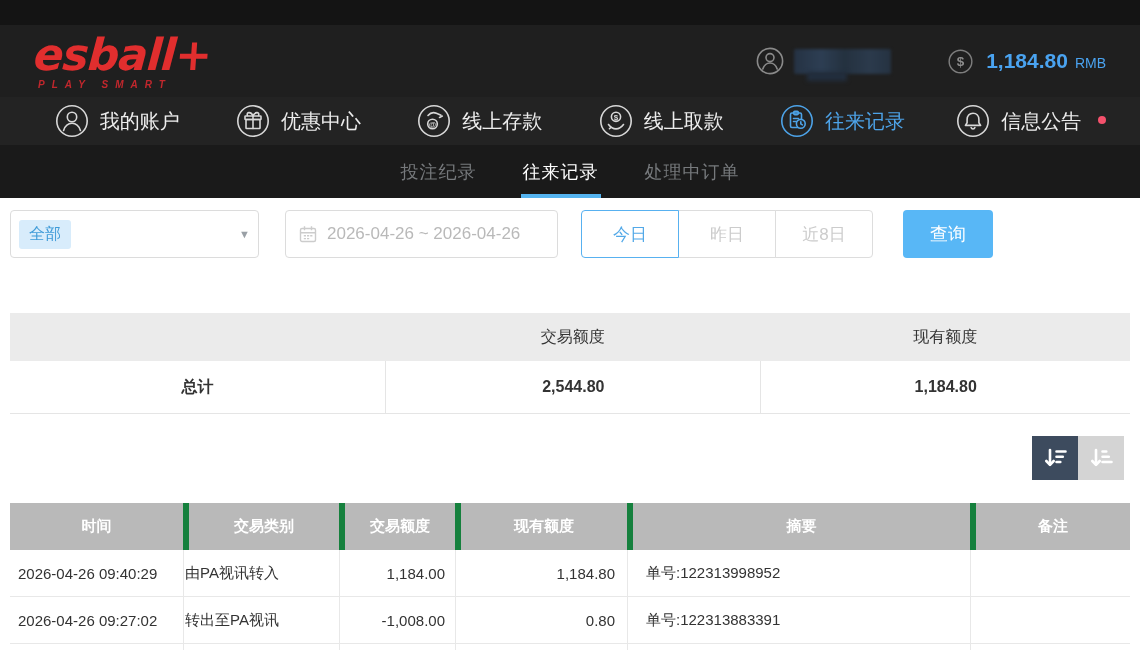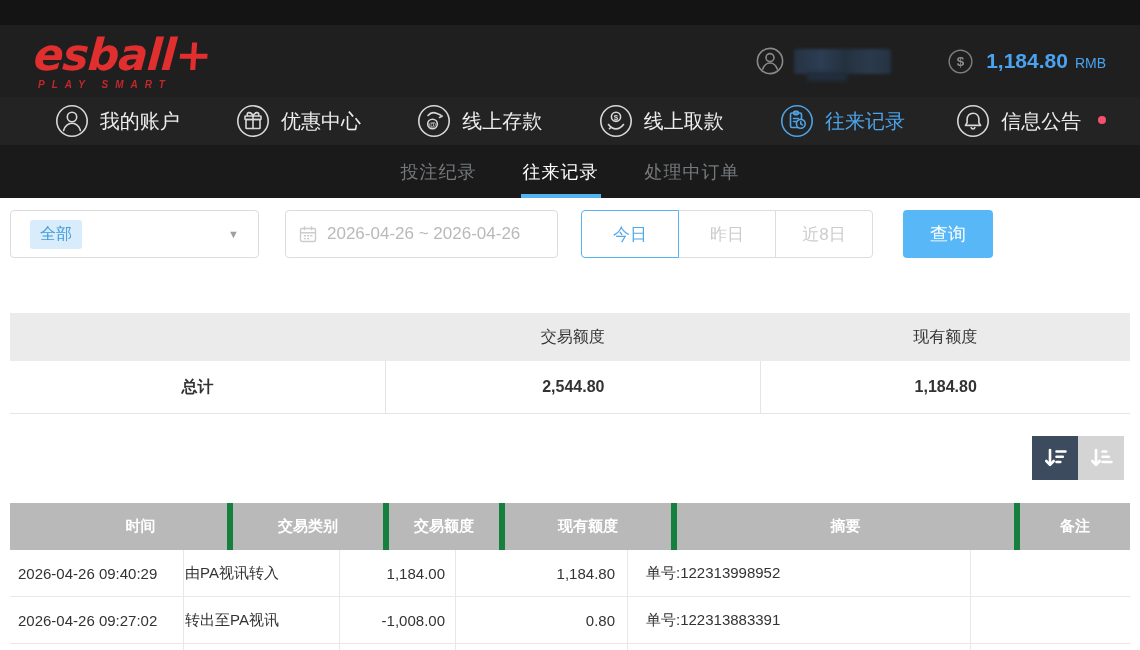--- a/index.html
+++ b/index.html
@@ -42,21 +42,21 @@
     align-items:stretch; gap:42px; }
   .sub-tab { color:#76797c; font-size:18px; letter-spacing:1px; display:flex; align-items:center;
     position:relative; cursor:pointer; padding:0 2px; }
   .sub-tab.active { color:#ffffff; }
   .sub-tab.active::after { content:""; position:absolute; left:0; right:0; bottom:0;
     height:4px; background:#55b4f0; }
 
   
   .filter-row { margin:12px 10px 0; height:48px; display:flex; align-items:stretch; }
   .select-box { width:249px; border:1px solid #dcdcdc; border-radius:4px; background:#fff;
-    display:flex; align-items:center; justify-content:space-between; padding:0 19px; cursor:pointer; }
+    display:flex; align-items:center; justify-content:space-between; padding:0 8px; cursor:pointer; }
   .select-tag { background:#d8ecfb; color:#3f9bd8; font-size:16px; padding:4px 10px; border-radius:3px; }
   .select-caret { color:#9aa0a6; font-size:11px; }
   .date-box { margin-left:26px; width:273px; border:1px solid #dcdcdc; border-radius:4px;
     display:flex; align-items:center; padding:0 13px; gap:10px; color:#b9b9b9; font-size:17px;
     cursor:pointer; white-space:nowrap; }
   .btn-group { margin-left:23px; display:flex; }
   .quick-btn { width:98px; border:1px solid #ddd; margin-left:-1px; background:#fff;
     color:#ccc; font-size:17px; cursor:pointer; }
   .quick-btn:first-child { border-radius:4px 0 0 4px; margin-left:0; }
   .quick-btn:last-child { border-radius:0 4px 4px 0; }
@@ -78,21 +78,21 @@
   
   .sort-row { margin:22px 16px 0; display:flex; justify-content:flex-end; }
   .sort-btn { width:46px; height:44px; display:flex; align-items:center; justify-content:center;
     cursor:pointer; border:none; }
   .sort-btn.desc { background:#3d4b5e; }
   .sort-btn.asc { background:#d4d4d4; }
 
   
   .data-table { margin:23px 10px 0; font-size:15px; }
   .t-header { display:flex; height:47px; background:#b9b9b9; color:#fff; font-weight:bold;
-    align-items:stretch; font-size:15px;padding-left:44px; }
+    align-items:stretch; font-size:15px; }
   .th { display:flex; align-items:center; justify-content:center; }
   .t-header .th + .th { border-left:6px solid #15803d; }
   .t-row { display:flex; height:47px; align-items:stretch; border-bottom:1px solid #e8e8e8;
     background:#fff; color:#333; }
   .td { display:flex; align-items:center; }
   .t-row .td + .td { border-left:1px solid #e8e8e8; }
   .c1 { flex:0 0 173px; } .c2 { flex:0 0 156px; } .c3 { flex:0 0 116px; }
   .c4 { flex:0 0 172px; } .c5 { flex:0 0 343px; } .c6 { flex:1; }
   .td.c1 { padding-left:8px; }
   .td.c2 { padding-left:1px; }

